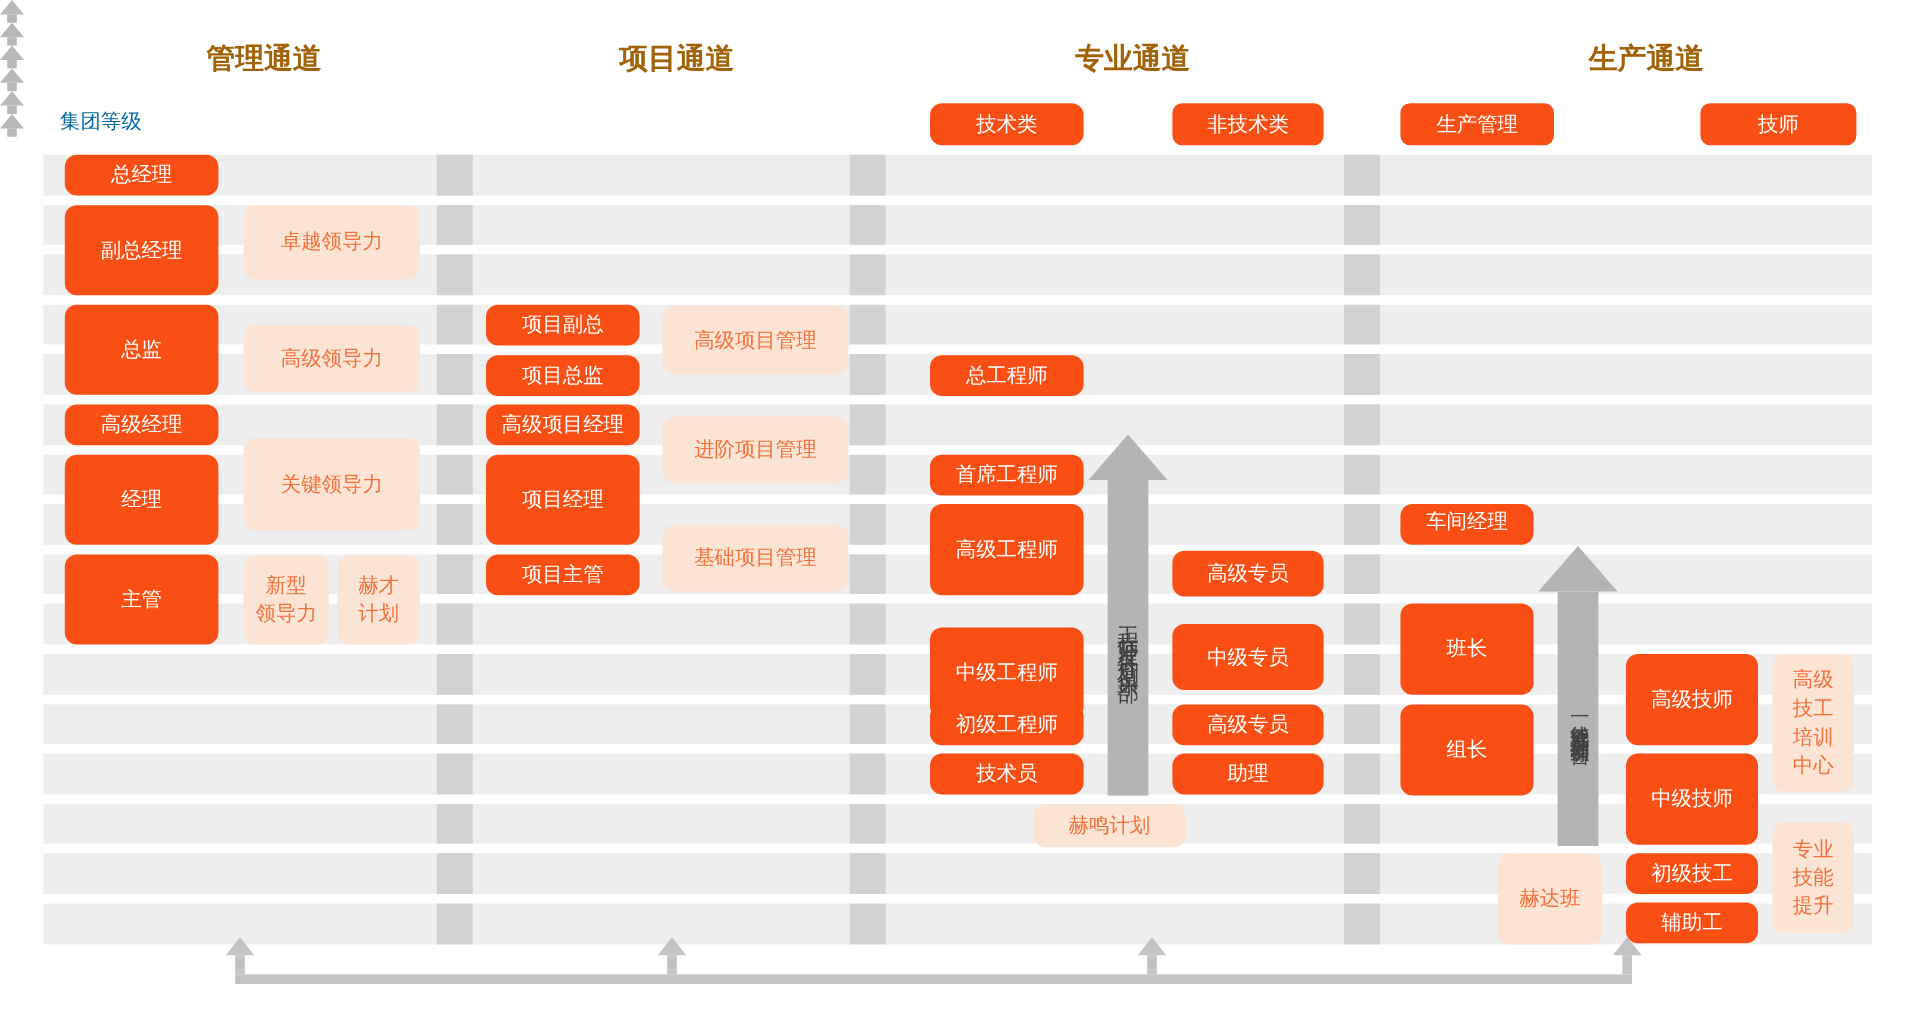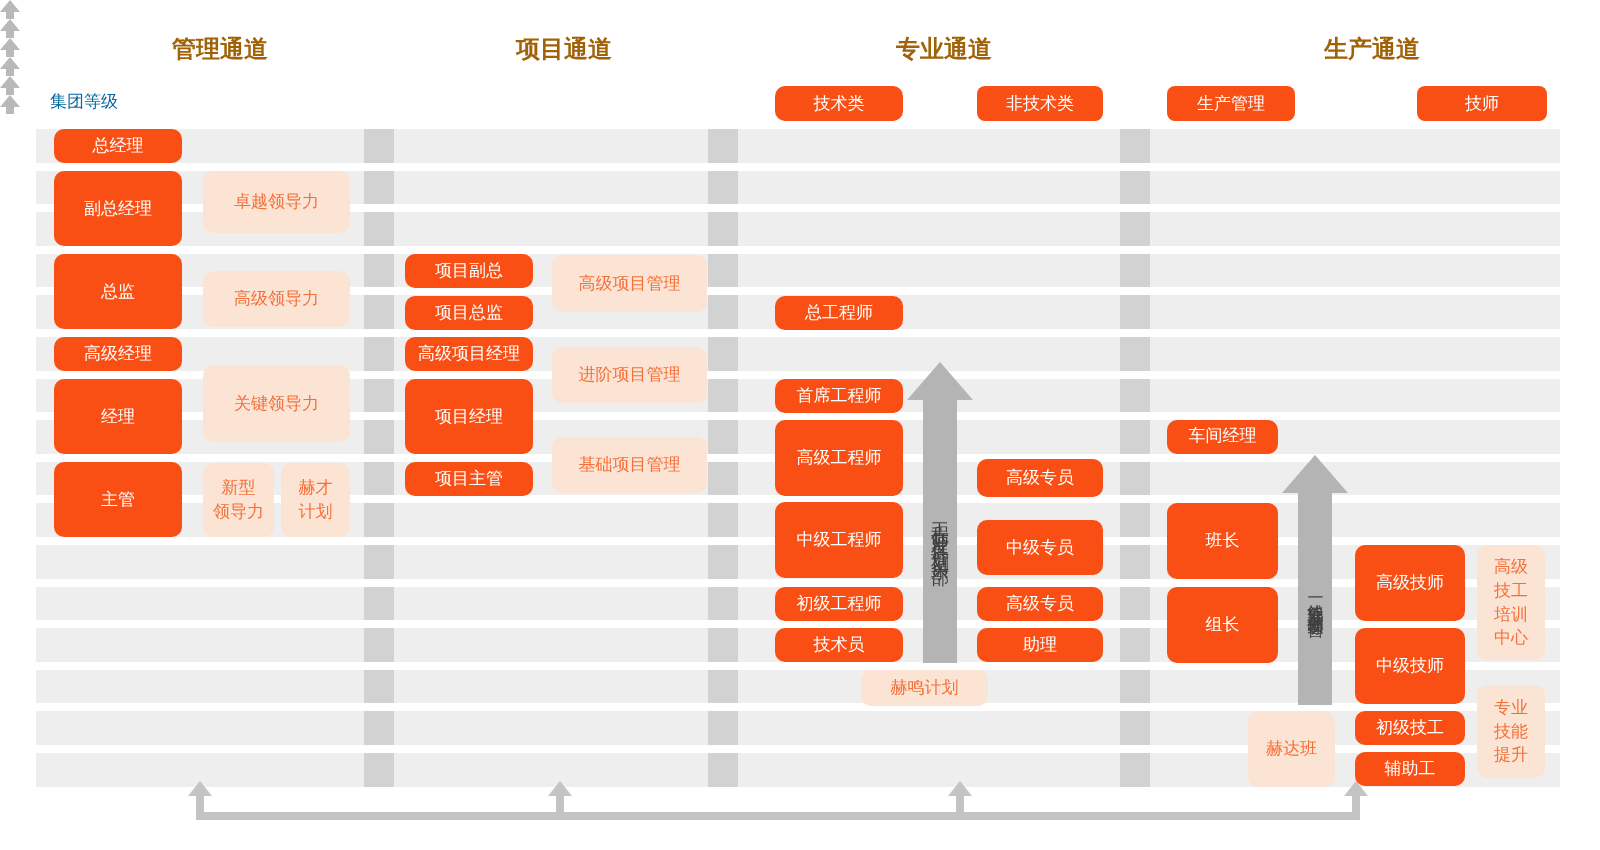--- a/index.html
+++ b/index.html
@@ -141,21 +141,21 @@
       <div class="abs box box-solid" style="left: 54px; top: 379px; width: 128px; height: 75px;">经理</div>
       <div class="abs box box-solid" style="left: 54px; top: 462px; width: 128px; height: 75px;">主管</div>
       <div class="abs box box-solid" style="left: 405px; top: 254px; width: 128px; height: 34px;">项目副总</div>
       <div class="abs box box-solid" style="left: 405px; top: 296px; width: 128px; height: 34px;">项目总监</div>
       <div class="abs box box-solid" style="left: 405px; top: 337px; width: 128px; height: 34px;">高级项目经理</div>
       <div class="abs box box-solid" style="left: 405px; top: 379px; width: 128px; height: 75px;">项目经理</div>
       <div class="abs box box-solid" style="left: 405px; top: 462px; width: 128px; height: 34px;">项目主管</div>
       <div class="abs box box-solid" style="left: 775px; top: 296px; width: 128px; height: 34px;">总工程师</div>
       <div class="abs box box-solid" style="left: 775px; top: 379px; width: 128px; height: 34px;">首席工程师</div>
       <div class="abs box box-solid" style="left: 775px; top: 420px; width: 128px; height: 76px;">高级工程师</div>
-      <div class="abs box box-solid" style="left: 775px; top: 502px; width: 128px; height: 76px;">中级工程师</div>
+      <div class="abs box box-solid" style="left: 775px; top: 523px; width: 128px; height: 76px;">中级工程师</div>
       <div class="abs box box-solid" style="left: 775px; top: 587px; width: 128px; height: 34px;">初级工程师</div>
       <div class="abs box box-solid" style="left: 775px; top: 628px; width: 128px; height: 34px;">技术员</div>
       <div class="abs box box-solid" style="left: 977px; top: 459px; width: 126px; height: 38px;">高级专员</div>
       <div class="abs box box-solid" style="left: 977px; top: 520px; width: 126px; height: 55px;">中级专员</div>
       <div class="abs box box-solid" style="left: 977px; top: 587px; width: 126px; height: 34px;">高级专员</div>
       <div class="abs box box-solid" style="left: 977px; top: 628px; width: 126px; height: 34px;">助理</div>
       <div class="abs box box-solid" style="left: 1167px; top: 420px; width: 111px; height: 34px; font-family: Liberation Mono, monospace;">车间经理</div>
       <div class="abs box box-solid" style="left: 1167px; top: 503px; width: 111px; height: 76px;">班长</div>
       <div class="abs box box-solid" style="left: 1167px; top: 587px; width: 111px; height: 76px;">组长</div>
       <div class="abs box box-solid" style="left: 1355px; top: 545px; width: 110px; height: 76px;">高级技师</div>

